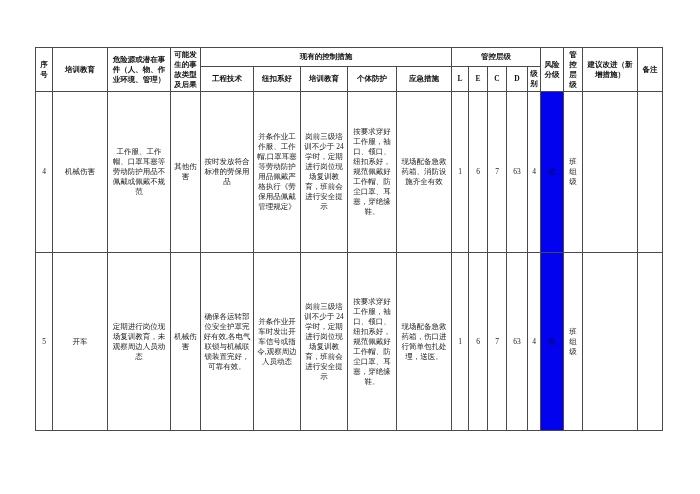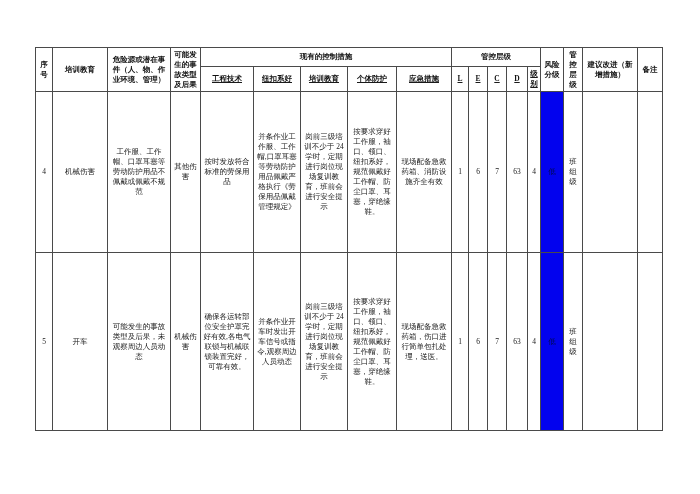--- a/index.html
+++ b/index.html
@@ -35,21 +35,21 @@
     vertical-align: middle;
     padding: 1px 2px;
     word-break: break-all;
     overflow: hidden;
   }
   table.risk-table th {
     font-weight: bold;
     color: #111;
   }
   tr.group-row { height: 19px; }
-  tr.sub-row { height: 25px; text-decoration: underline; }
+  tr.sub-row { height: 25px; }
   tr.data-row-4 { height: 161px; }
   tr.data-row-5 { height: 178px; }
   td.num-cell { font-size: 8px; }
   td.risk-grade-cell {
     background: #0202ee;
     color: #000a50;
     font-size: 8px;
   }
 </style>
 </head>
@@ -120,21 +120,21 @@
         <td class="num-cell">4</td>
         <td class="risk-grade-cell" style="background-color: rgb(2, 2, 238);">低</td>
         <td>班组级</td>
         <td></td>
         <td></td>
       </tr>
 
       <tr class="data-row-5">
         <td>5</td>
         <td>开车</td>
-        <td>可能发生的事故类型及后果，未观察周边人员动态</td>
+        <td>定期进行岗位现场复训教育，未观察周边人员动态</td>
         <td>机械伤害</td>
         <td>确保各运转部位安全护罩完好有效,各电气联锁与机械联锁装置完好，可靠有效。</td>
         <td>并条作业开车时发出开车信号或指令,观察周边人员动态</td>
         <td>岗前三级培训不少于 24 学时，定期进行岗位现场复训教育，班前会进行安全提示</td>
         <td>按要求穿好工作服，袖口、领口、纽扣系好，规范佩戴好工作帽、防尘口罩、耳塞，穿绝缘鞋。</td>
         <td>现场配备急救药箱，伤口进行简单包扎处理，送医。</td>
         <td class="num-cell">1</td>
         <td class="num-cell">6</td>
         <td class="num-cell">7</td>
         <td class="num-cell">63</td>

